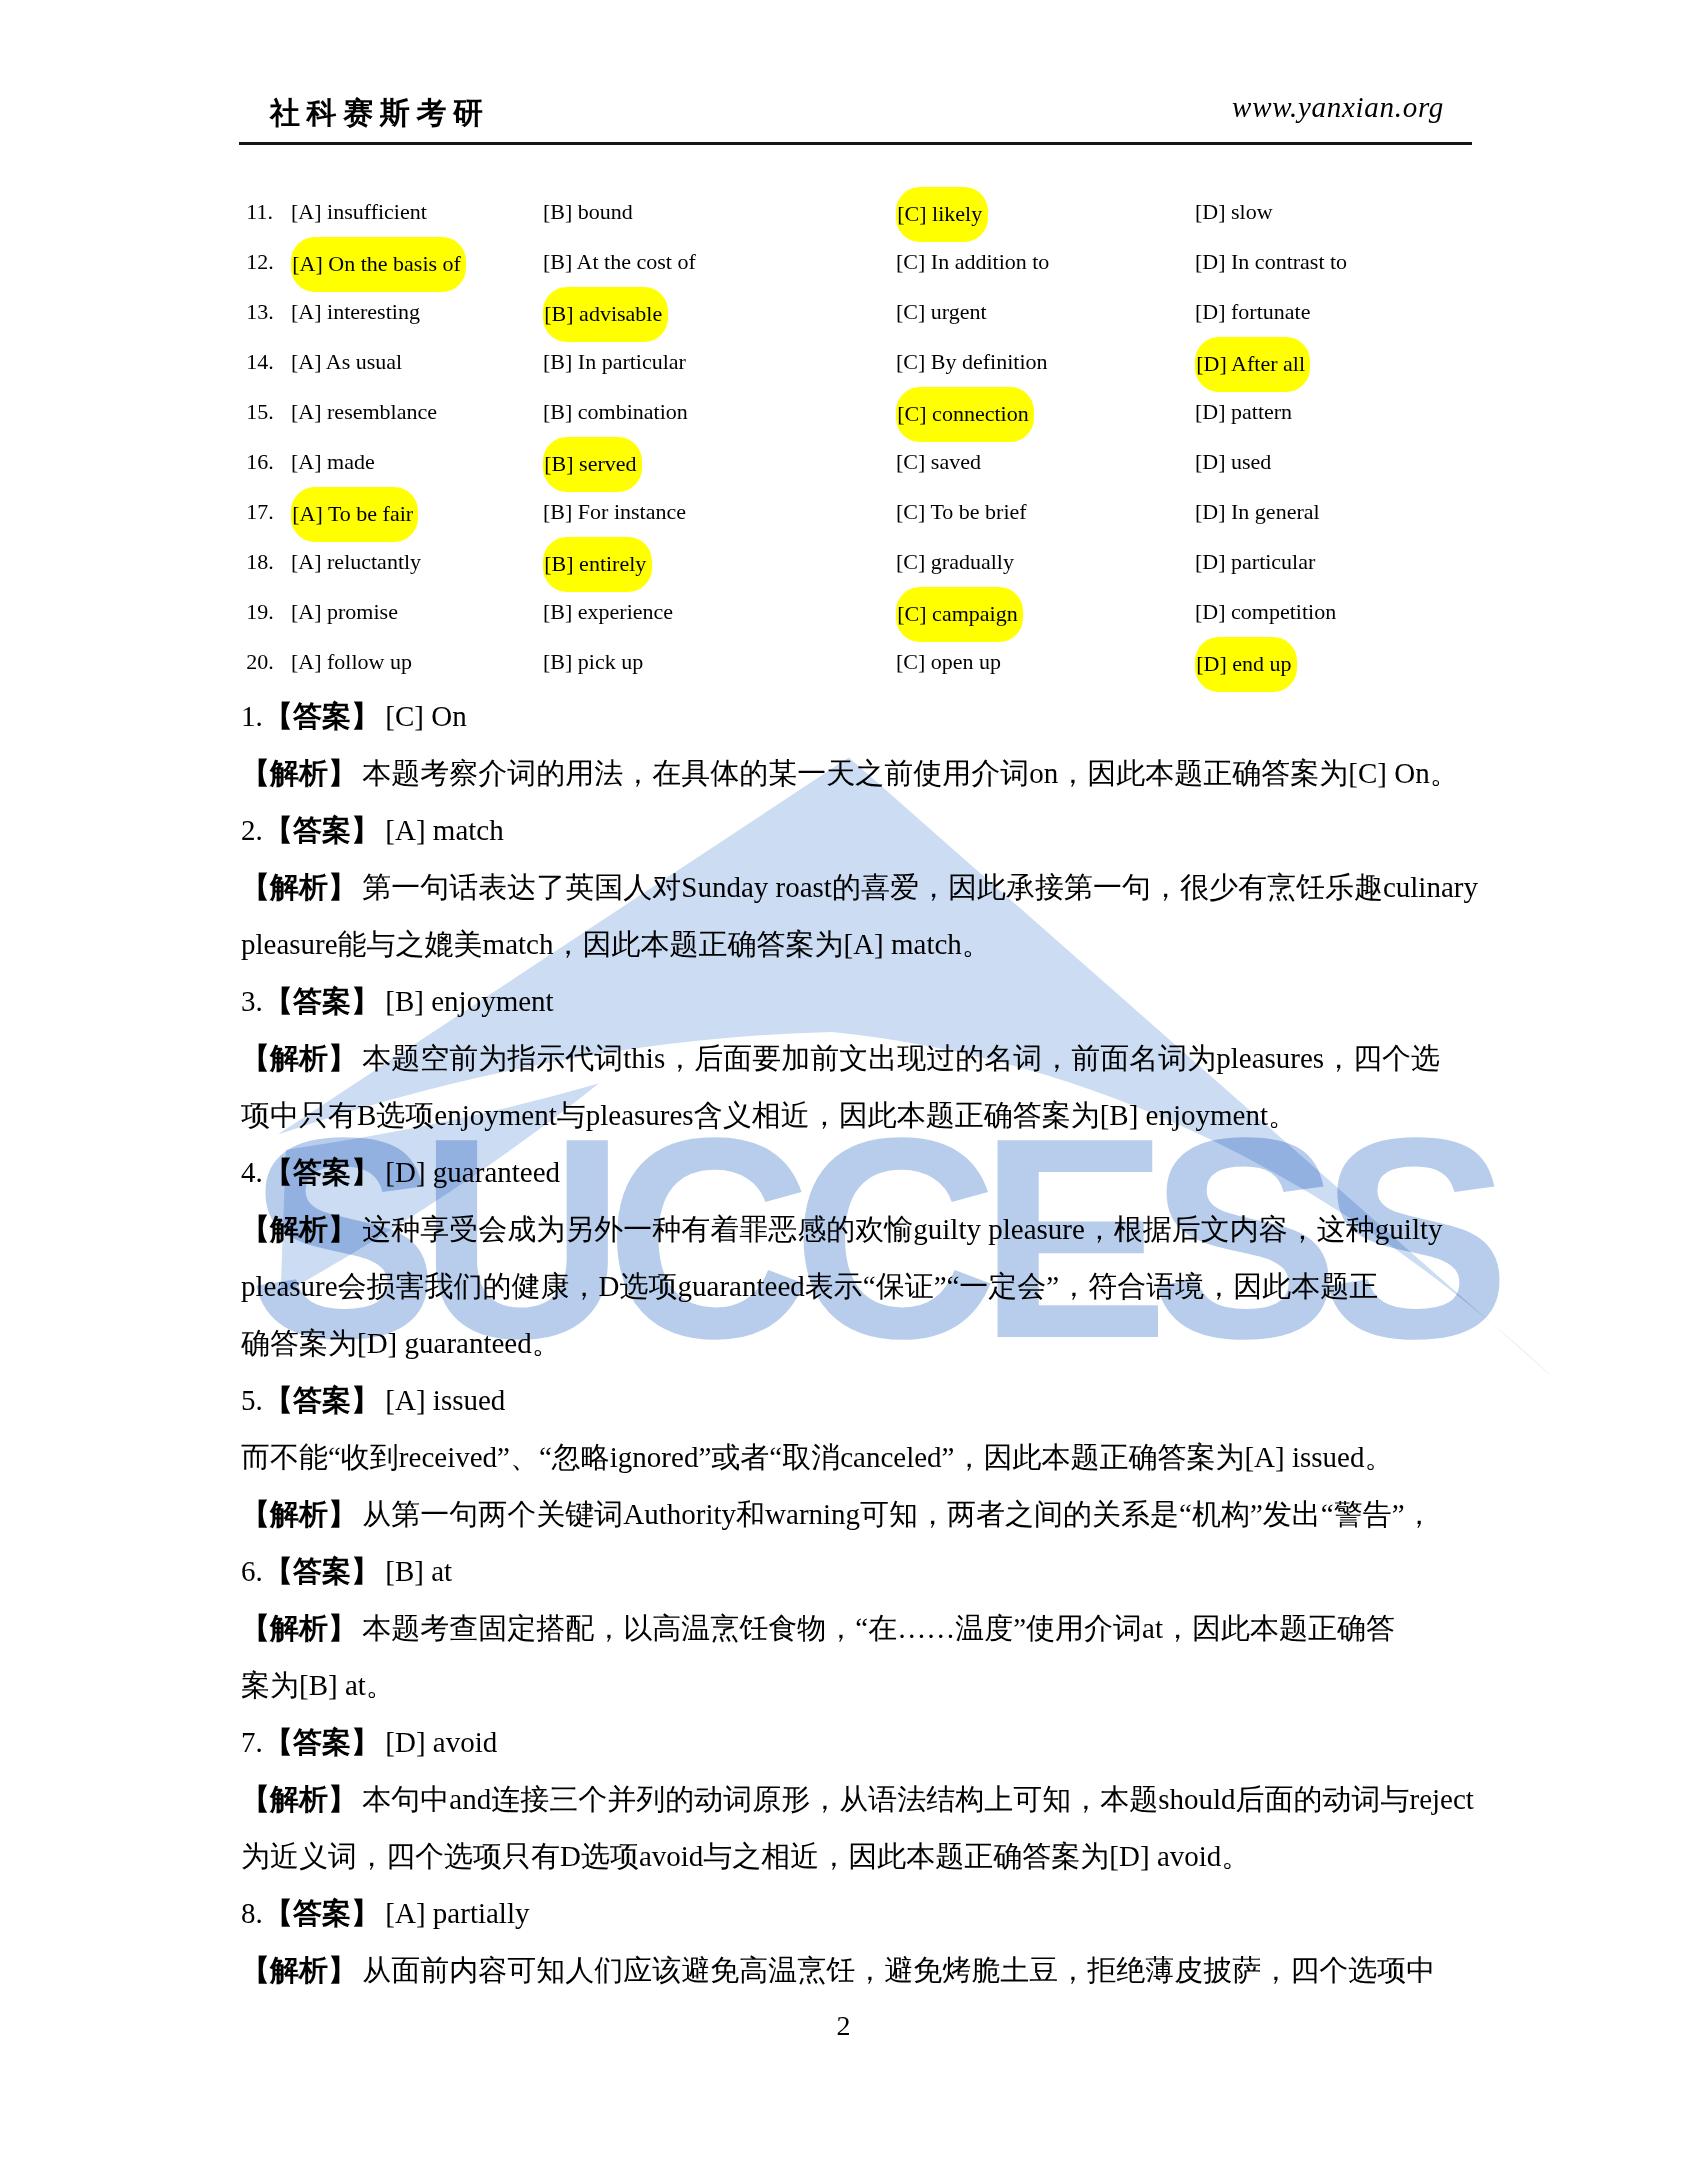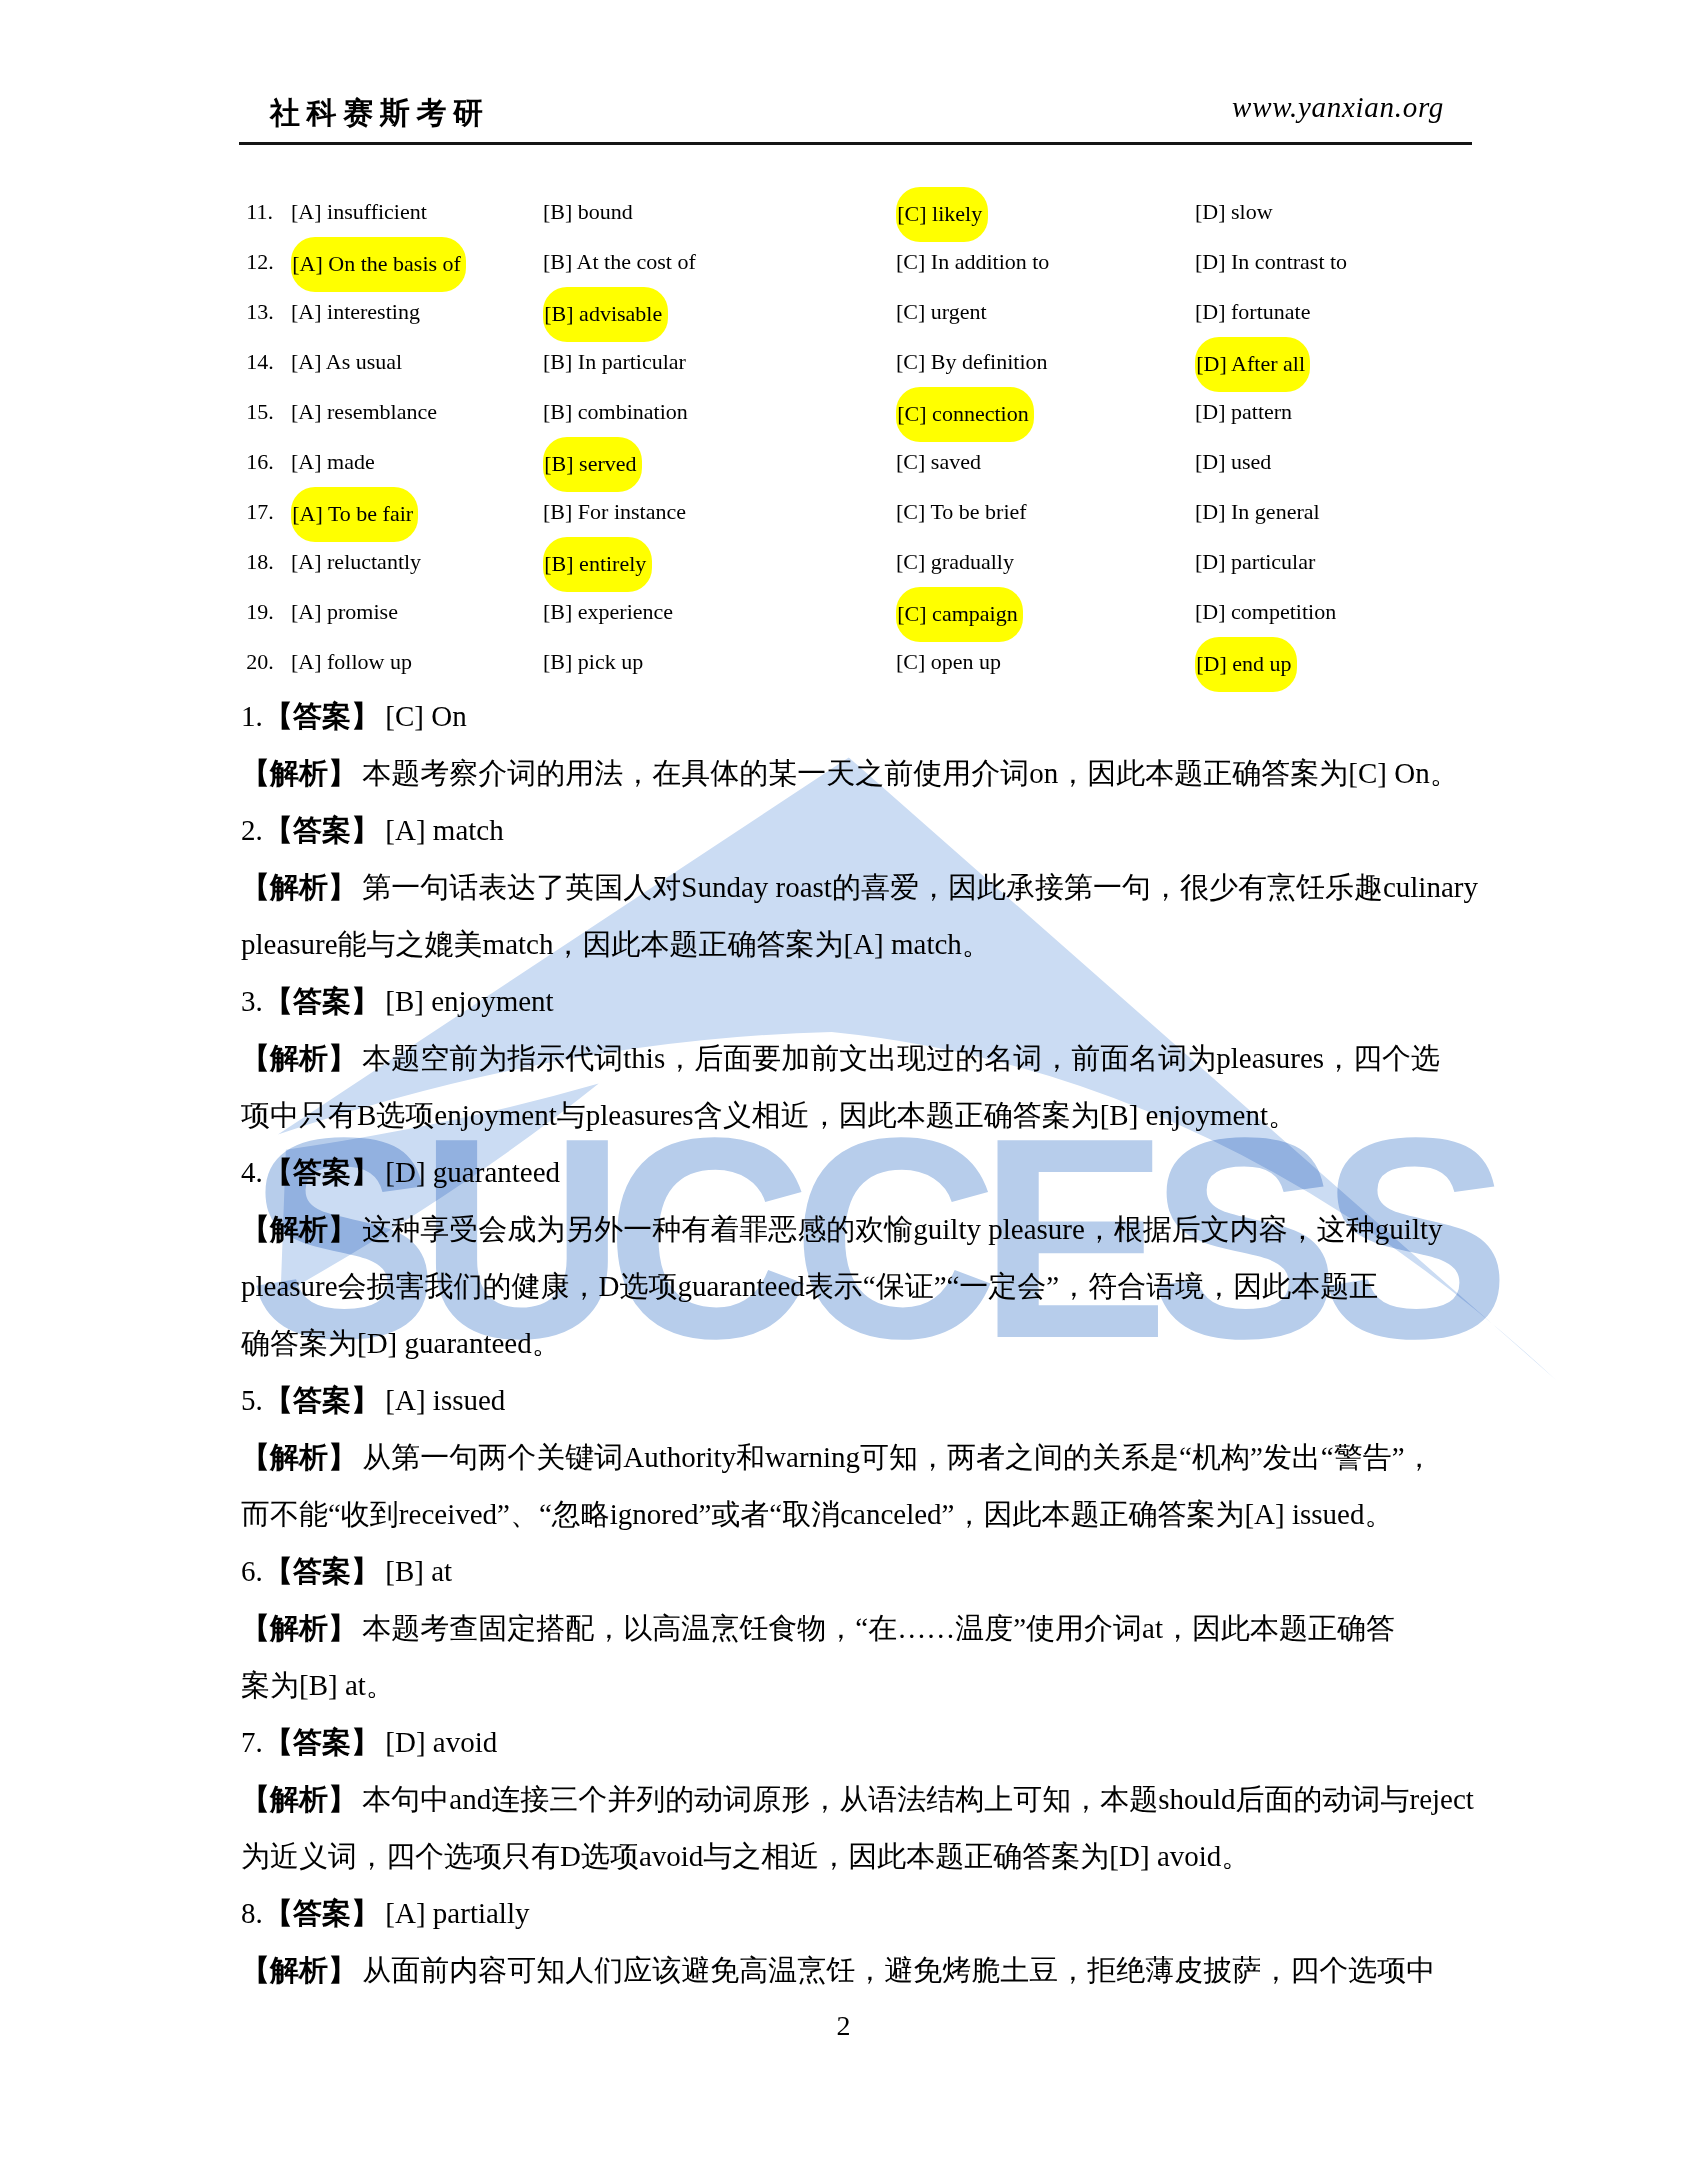--- a/index.html
+++ b/index.html
@@ -145,22 +145,22 @@
         <div class="ans-line">项中只有B选项enjoyment与pleasures含义相近，因此本题正确答案为[B] enjoyment。</div>
       </div>
       <div>
         <div class="ans-line"><span class="ans-num">4.</span><span class="lbl">【答案】</span><span>[D] guaranteed</span></div>
         <div class="ans-line"><span class="lbl">【解析】</span>这种享受会成为另外一种有着罪恶感的欢愉guilty pleasure，根据后文内容，这种guilty</div>
         <div class="ans-line">pleasure会损害我们的健康，D选项guaranteed表示“保证”“一定会”，符合语境，因此本题正</div>
         <div class="ans-line">确答案为[D] guaranteed。</div>
       </div>
       <div>
         <div class="ans-line"><span class="ans-num">5.</span><span class="lbl">【答案】</span><span>[A] issued</span></div>
+        <div class="ans-line">而不能“收到received”、“忽略ignored”或者“取消canceled”，因此本题正确答案为[A] issued。</div>
         <div class="ans-line"><span class="lbl">【解析】</span>从第一句两个关键词Authority和warning可知，两者之间的关系是“机构”发出“警告”，</div>
-        <div class="ans-line">而不能“收到received”、“忽略ignored”或者“取消canceled”，因此本题正确答案为[A] issued。</div>
       </div>
       <div>
         <div class="ans-line"><span class="ans-num">6.</span><span class="lbl">【答案】</span><span>[B] at</span></div>
         <div class="ans-line"><span class="lbl">【解析】</span>本题考查固定搭配，以高温烹饪食物，“在……温度”使用介词at，因此本题正确答</div>
         <div class="ans-line">案为[B] at。</div>
       </div>
       <div>
         <div class="ans-line"><span class="ans-num">7.</span><span class="lbl">【答案】</span><span>[D] avoid</span></div>
         <div class="ans-line"><span class="lbl">【解析】</span>本句中and连接三个并列的动词原形，从语法结构上可知，本题should后面的动词与reject</div>
         <div class="ans-line">为近义词，四个选项只有D选项avoid与之相近，因此本题正确答案为[D] avoid。</div>

